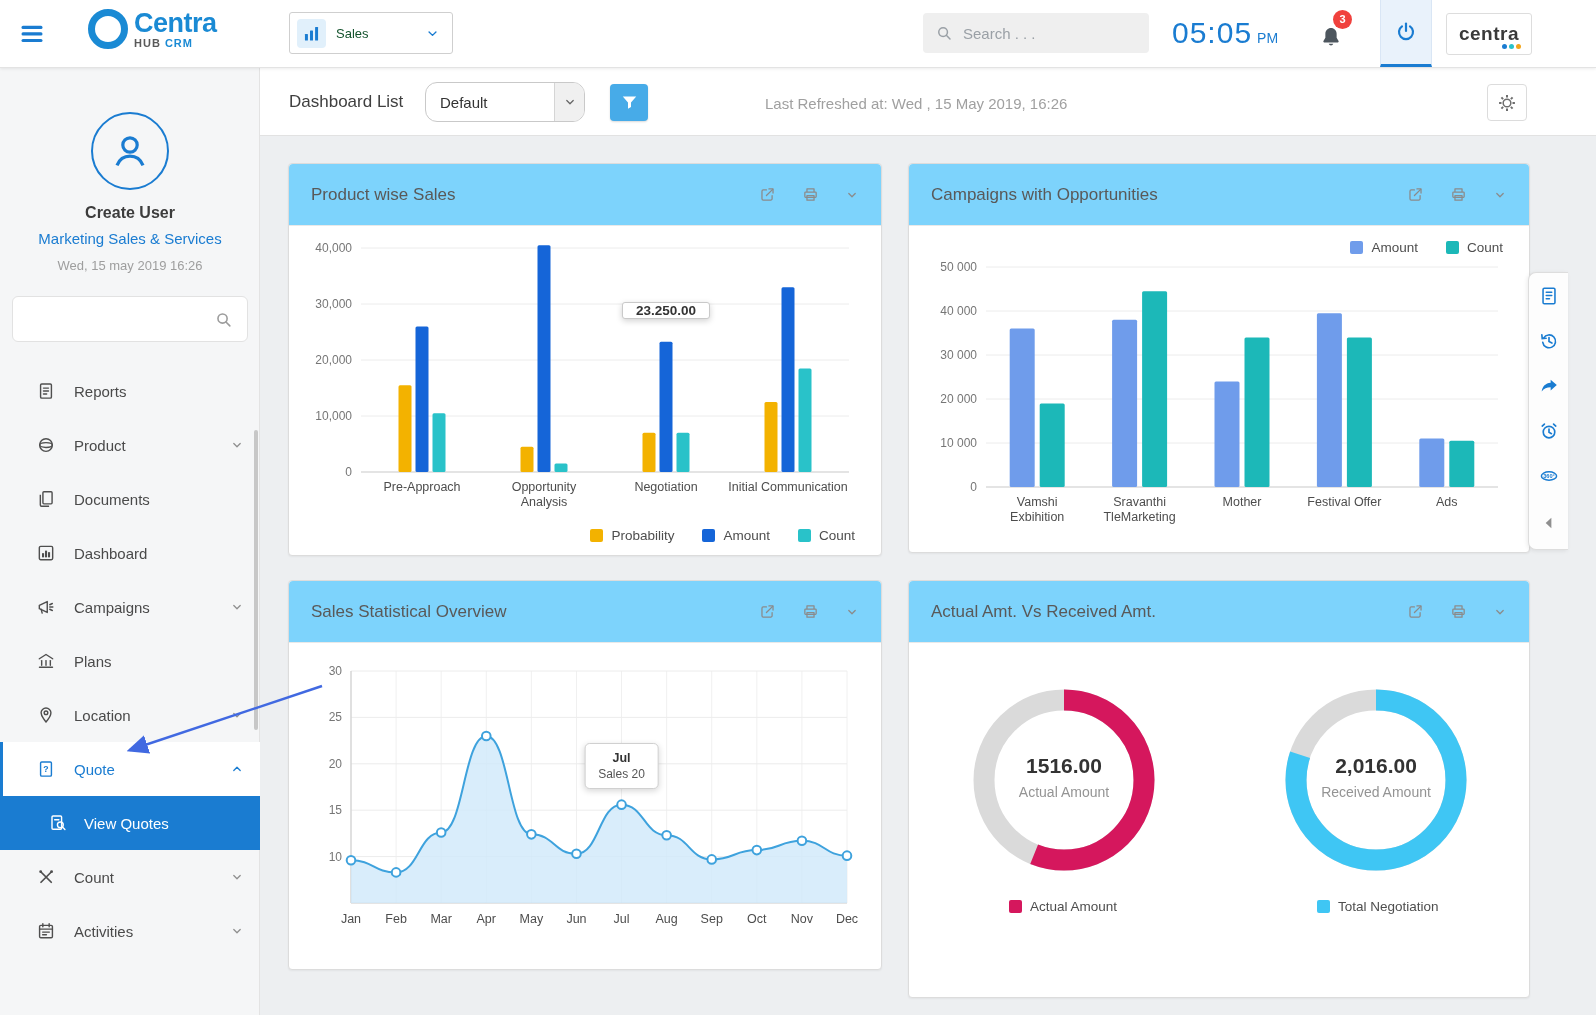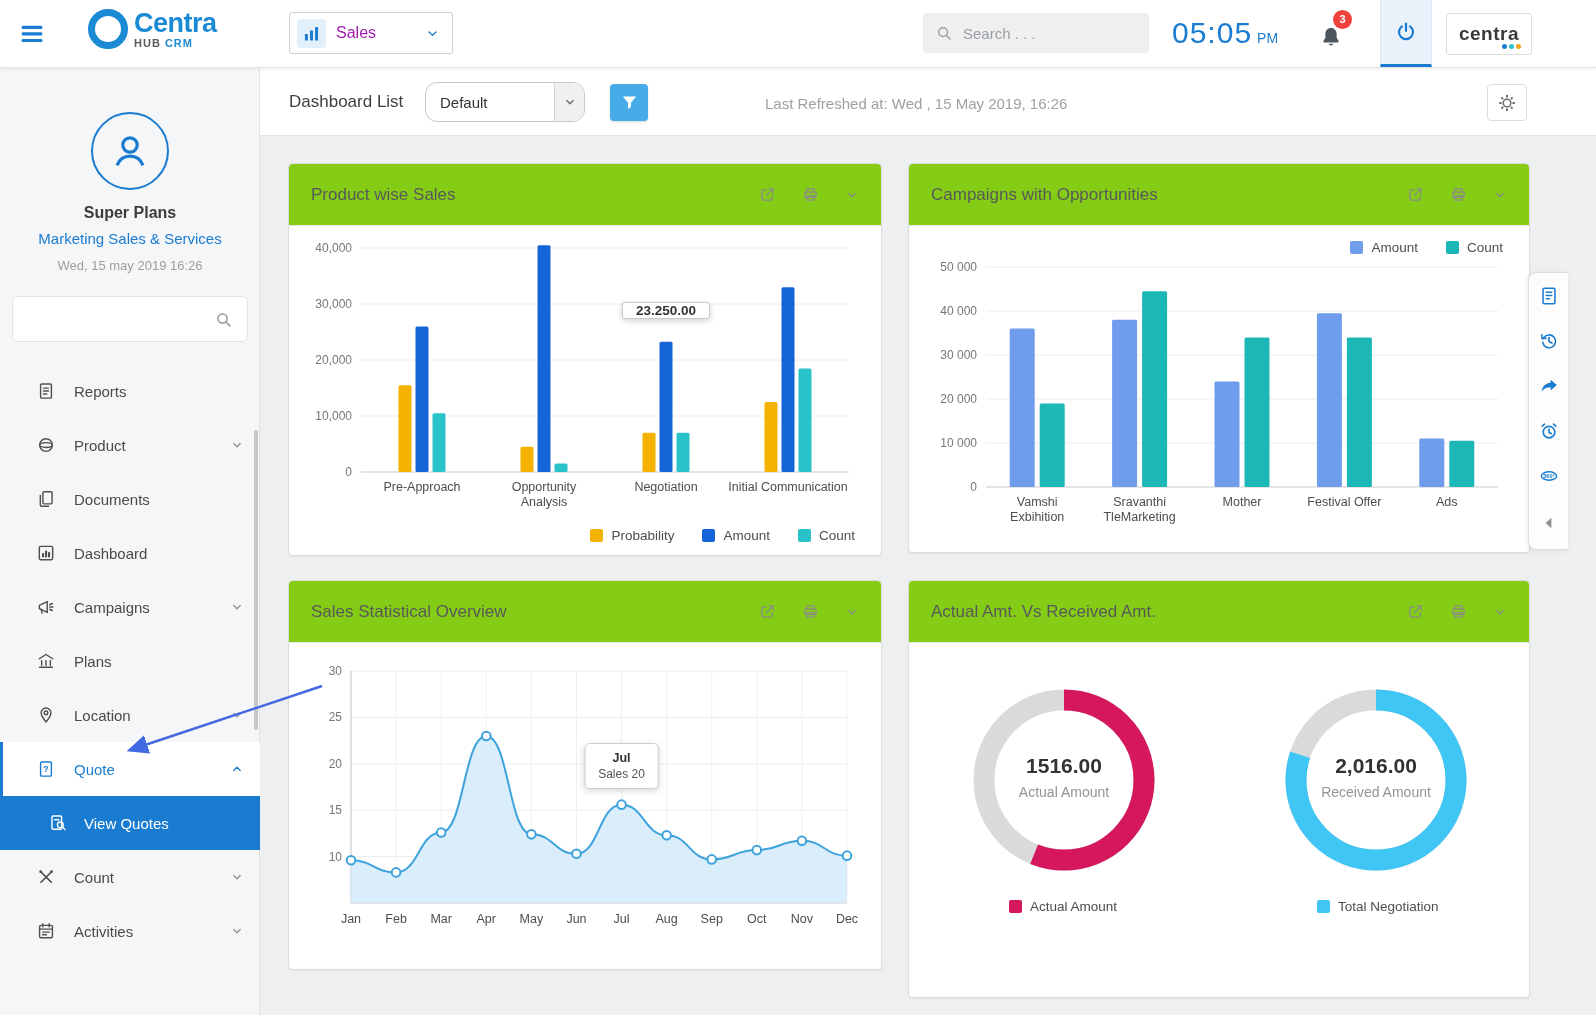--- a/index.html
+++ b/index.html
@@ -13,21 +13,21 @@
   .hamburger { position:absolute; left:16px; top:20px; width:32px; height:28px; color:#1a7cd1; cursor:pointer; }
   .logo { position:absolute; left:88px; top:9px; display:flex; align-items:center; cursor:pointer; }
   .logo-ring { width:40px; height:40px; border:7px solid #1a8ad4; border-radius:50%; margin-right:6px; }
   .logo-brand { font-size:27px; font-weight:bold; color:#1a8ad4; letter-spacing:-0.5px; display:block; line-height:26px; }
   .logo-sub { font-size:11px; letter-spacing:1px; display:block; margin-top:1px; }
   .logo-sub .hub { color:#5a5a5a; font-weight:bold; }
   .logo-sub .crm { color:#1a8ad4; font-weight:bold; }
   .module-select { position:absolute; left:289px; top:12px; width:164px; height:42px; border:1px solid #cfcfcf;
                    border-radius:3px; background:#fff; display:flex; align-items:center; padding:0 12px 0 7px; cursor:pointer; }
   .mod-icon { width:29px; height:29px; background:#e1f0fb; border-radius:4px; color:#1a7cd1; padding:4px; margin-right:10px; }
-  .mod-label { font-size:16px; color:#a21caf; }
+  .mod-label { font-size:13px; color:#14532d; }
   .mod-chev { margin-left:auto; width:15px; height:15px; color:#1a7cd1; }
   .search { position:absolute; left:923px; top:13px; width:226px; height:40px; background:#efefef;
             border-radius:4px; display:flex; align-items:center; padding:0 12px; }
   .search .s-icon { width:18px; height:18px; color:#9aa0a6; margin-right:10px; flex:none; }
   .search input { border:none; outline:none; background:transparent; font-size:15px; color:#333; width:100%;
                   font-family:"Liberation Sans", sans-serif; }
   .search input::placeholder { color:#9aa0a6; }
   .clock { position:absolute; left:1172px; top:16px; color:#1a7cd1; }
   .clock .time { font-size:30px; letter-spacing:1px; }
   .clock .period { font-size:14px; margin-left:5px; }
@@ -88,21 +88,21 @@
   .filter-btn span { width:19px; height:19px; display:block; }
   .refreshed { position:absolute; left:505px; top:27px; font-size:15px; color:#a0a0a0; }
   .gear-btn { position:absolute; left:1227px; top:16px; width:40px; height:37px; border:1px solid #dcdcdc; border-radius:4px;
               background:#fff; display:flex; align-items:center; justify-content:center; color:#6d6d6d; cursor:pointer; }
   .gear-btn span { width:20px; height:20px; display:block; }
 
   
   .card { position:absolute; background:#fff; border:1px solid #dcdcdc; border-radius:4px;
           box-shadow:0 1px 2px rgba(0,0,0,.05); z-index:5; }
   .card-header { height:62px; border-bottom:1px solid #e9e9e9; display:flex; align-items:center;
-                 padding:8px 22px; background:#84cc16; border-radius:4px 4px 0 0; }
+                 padding:8px 22px; background:#7dd3fc; border-radius:4px 4px 0 0; }
   .card-title { font-size:17px; color:#595959; }
   .card-actions { margin-left:auto; display:flex; gap:26px; color:#8b8b8b; align-items:center; }
   .card-actions .ic { width:17px; height:17px; display:inline-block; cursor:pointer; }
   .card-actions .ic.small { width:14px; height:14px; }
   #card-product { left:288px; top:163px; width:594px; height:393px; }
   #card-campaigns { left:908px; top:163px; width:622px; height:390px; }
   #card-line { left:288px; top:580px; width:594px; height:390px; }
   #card-donut { left:908px; top:580px; width:622px; height:418px; }
   .chart-svg { position:absolute; }
   .bar-legend { position:absolute; display:flex; gap:28px; align-items:center; }
@@ -215,21 +215,21 @@
 
   <aside id="sidebar">
     <div class="avatar">
       <span class="a-icon icon" data-icon="person">
           <svg viewBox="0 0 24 24" fill="none" stroke="currentColor" stroke-width="1.6">
             <circle cx="12" cy="9" r="3.6"></circle>
             <path d="M5.5 19.2c1.2-3 3.6-4.6 6.5-4.6s5.3 1.6 6.5 4.6"></path>
           </svg>
         </span>
     </div>
-    <div class="profile-name">Super Plans</div>
+    <div class="profile-name">Create User</div>
     <div class="profile-dept">Marketing Sales &amp; Services</div>
     <div class="profile-date">Wed, 15 may 2019 16:26</div>
     <div class="side-search">
       <input type="text" style="">
       <span class="s-icon icon" data-icon="search">
           <svg viewBox="0 0 24 24" fill="none" stroke="currentColor" stroke-width="2" stroke-linecap="round">
             <circle cx="10.8" cy="10.8" r="5.8"></circle>
             <line x1="15.1" y1="15.1" x2="20" y2="20"></line>
           </svg>
         </span>

